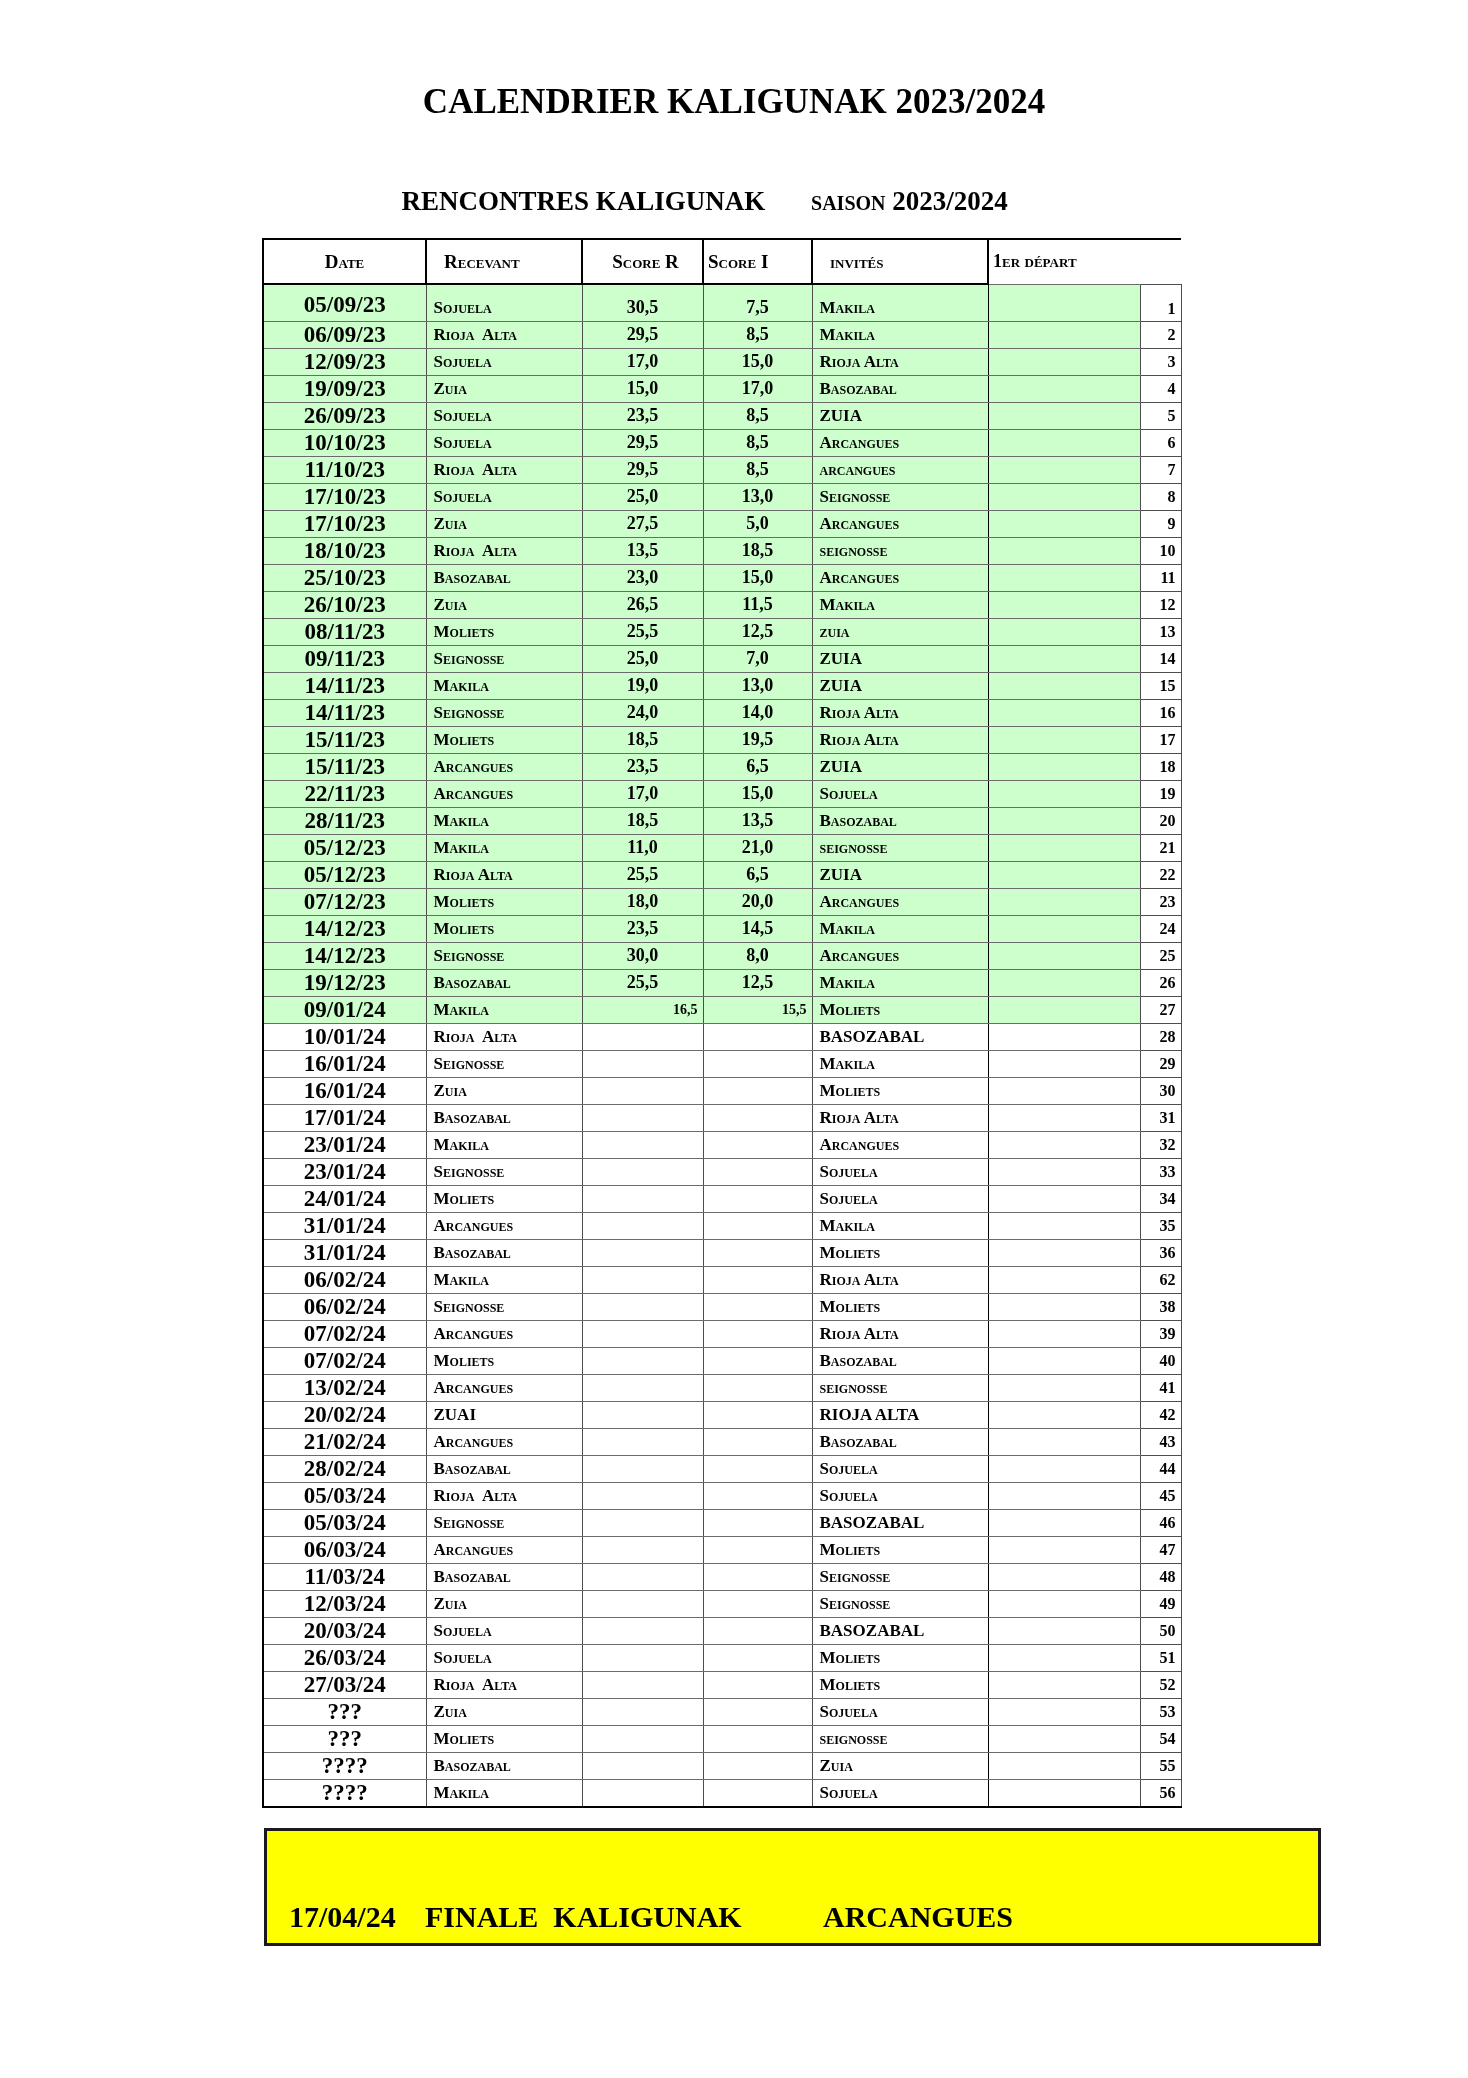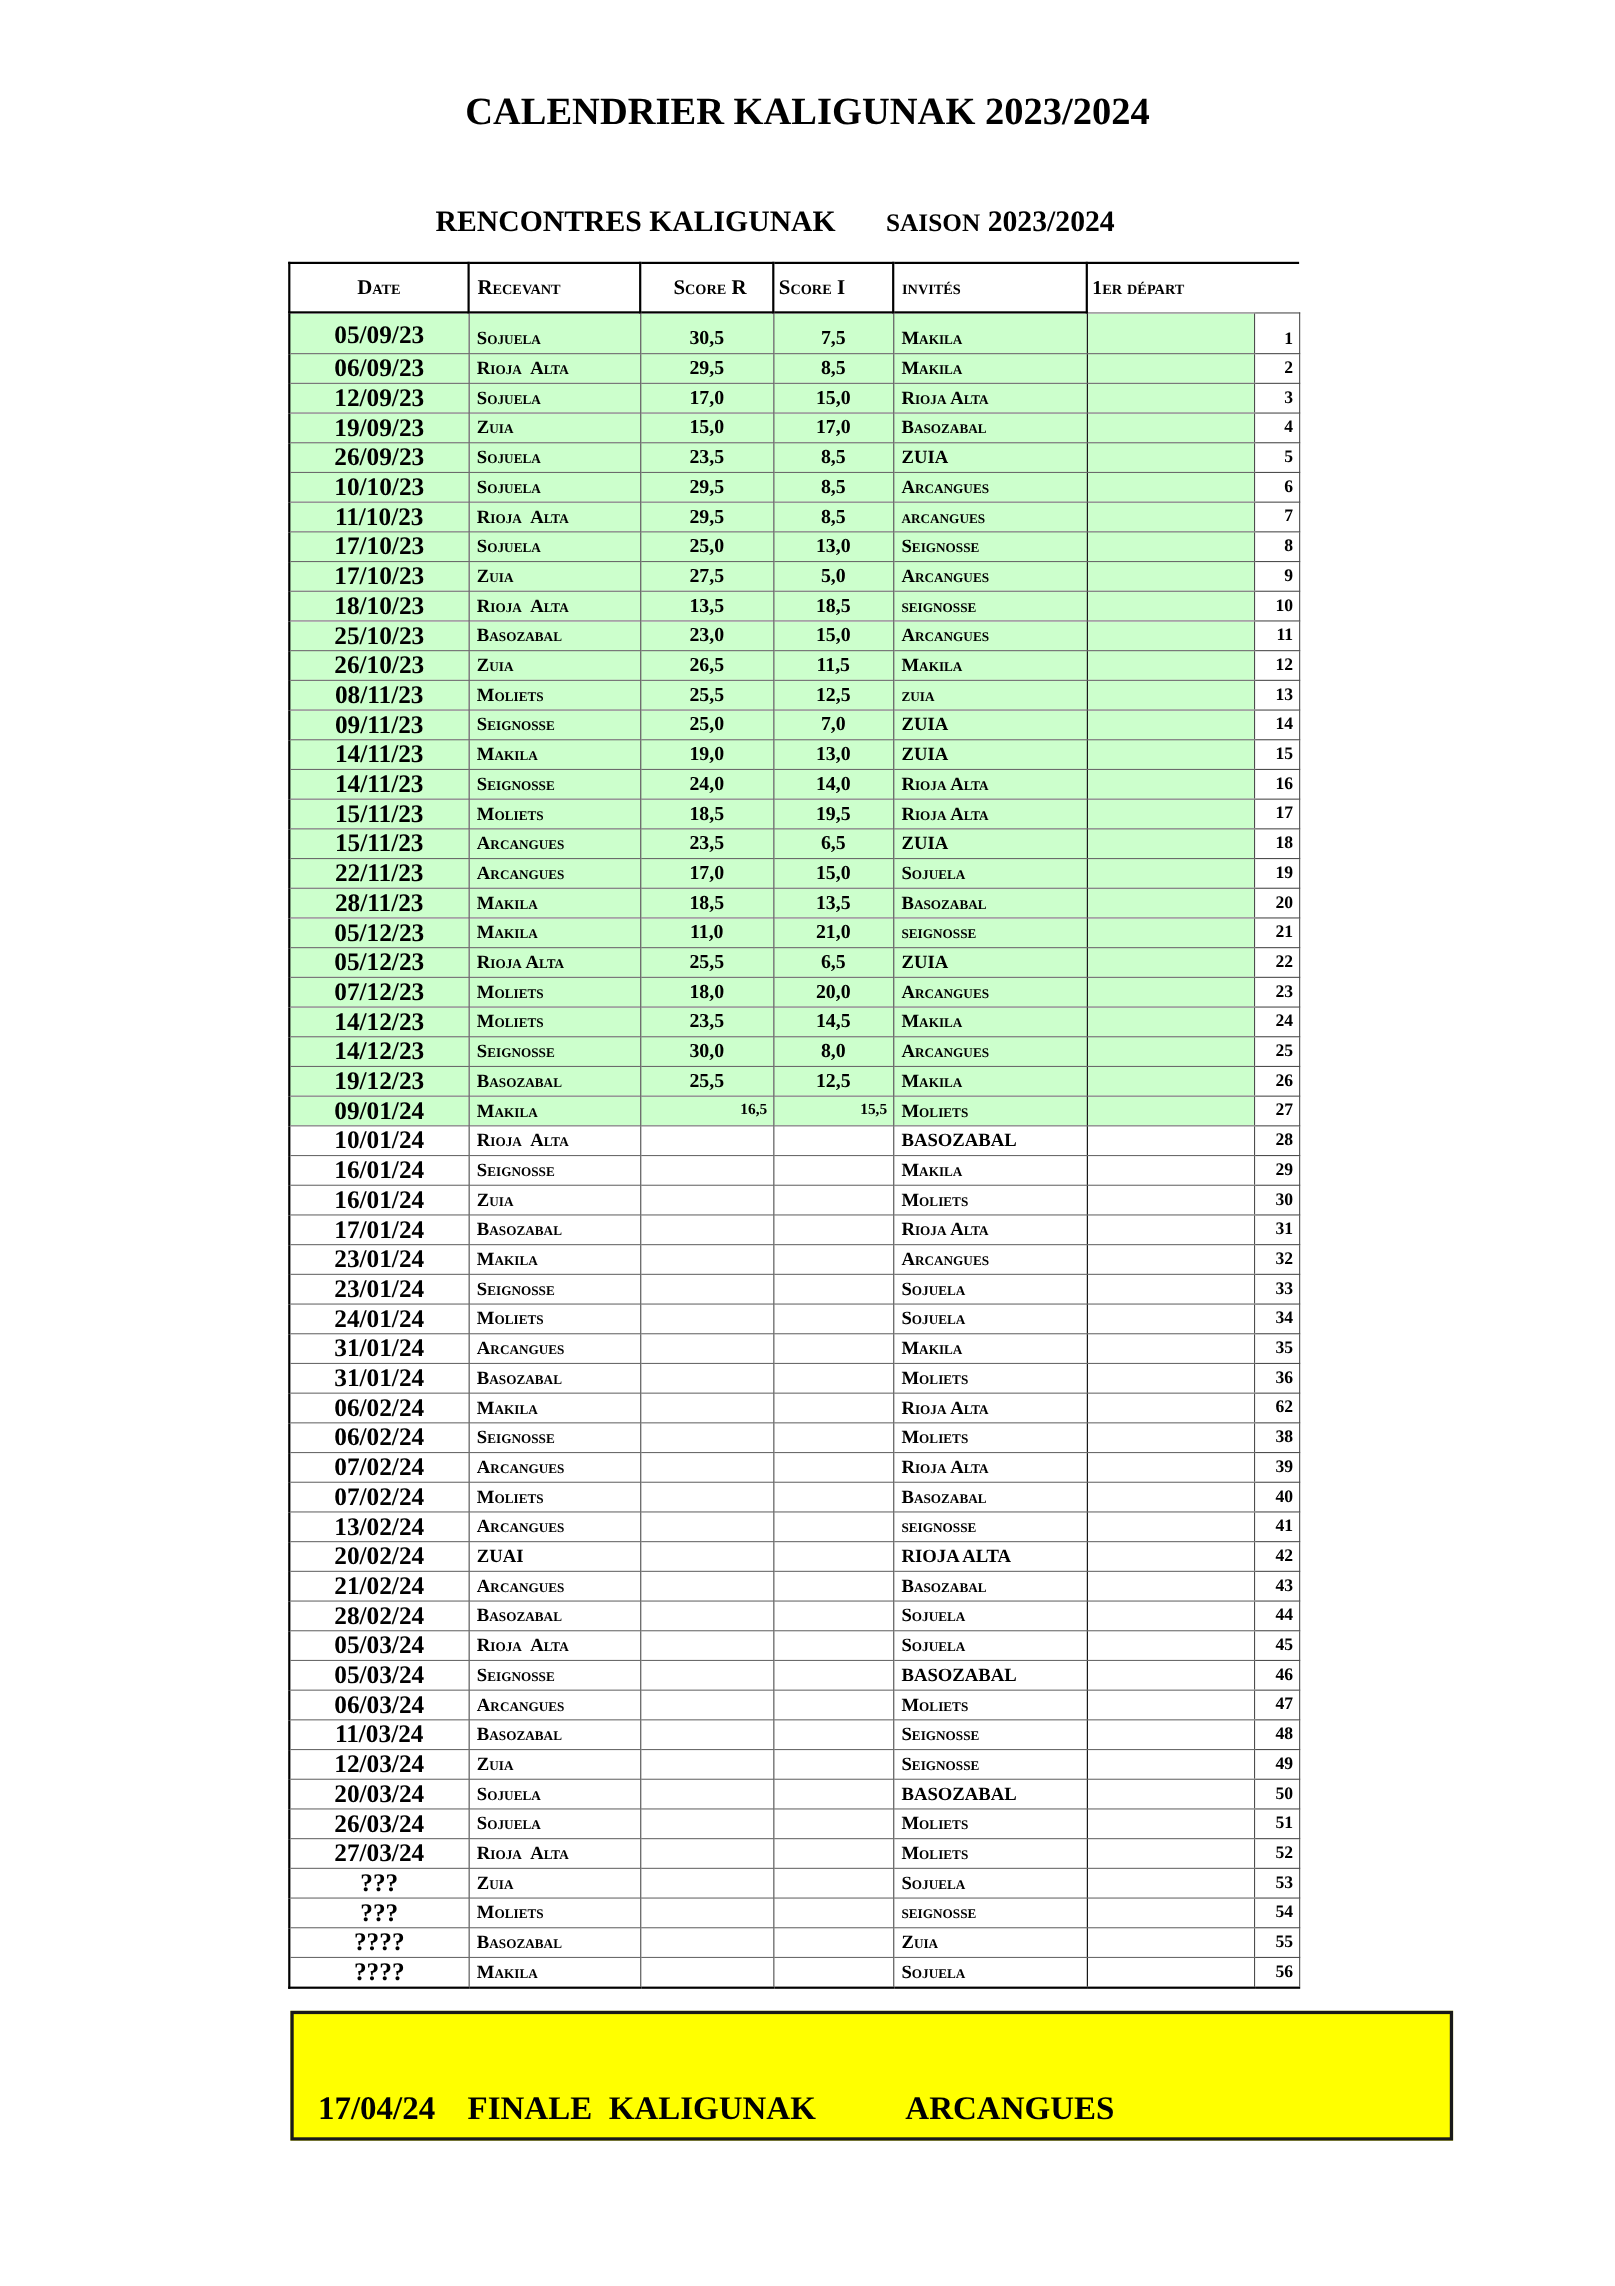--- a/index.html
+++ b/index.html
@@ -15,35 +15,35 @@
     font-family:"Liberation Serif","DejaVu Serif",serif;color:#000;
   }
   .title1{
     position:absolute;top:82px;left:0;width:100%;text-align:center;
     font-size:35px;font-weight:bold;letter-spacing:0px;
   }
   .title2{
     position:absolute;top:186px;left:0;width:96%;text-align:center;
     font-size:27px;font-weight:bold;
   }
-  .title2 .small{font-size:23px;margin-left:39px;}
+  .title2 .small{font-size:20px;margin-left:39px;}
   .table-wrap{position:absolute;top:238px;left:262px;}
   table{border-collapse:collapse;table-layout:fixed;border-top:2px solid var(--dark);}
   col.c-date{width:163px;} col.c-home{width:156px;} col.c-sr{width:121px;}
   col.c-si{width:109px;} col.c-guest{width:176px;} col.c-dep{width:152px;} col.c-num{width:41px;}
   th,td{
     font-weight:bold;font-size:17px;overflow:hidden;
     border:1px solid var(--grid);padding:0 4px;height:26.5px;box-sizing:border-box;
   }
   th{
     font-variant:small-caps;font-size:19px;height:45px;background:#fff;
     border:2px solid var(--dark);
   }
   th.h-date{text-align:center;}
-  th.h-home,th.h-guest{text-align:left;padding-left:7px;}
+  th.h-home,th.h-guest{text-align:left;padding-left:17px;}
   th.h-sr{text-align:center;padding-left:10px;}
   th.h-si{text-align:left;}
   th.h-dep{border:none;border-top:2px solid var(--dark);border-bottom:1px solid var(--grid);
            border-left:2px solid var(--dark);text-align:left;font-size:18px;}
   th.h-num{border:none;border-top:2px solid var(--dark);background:#fff;}
   td{border-left:1px solid var(--vline);border-right:1px solid var(--vline);}
   td.date{text-align:center;font-size:23px;}
   td.home,td.guest{font-variant:small-caps;text-align:left;padding-left:7px;white-space:pre;}
   td.sr,td.si{text-align:center;font-size:18px;}
   td.dep{border-right:none;}

